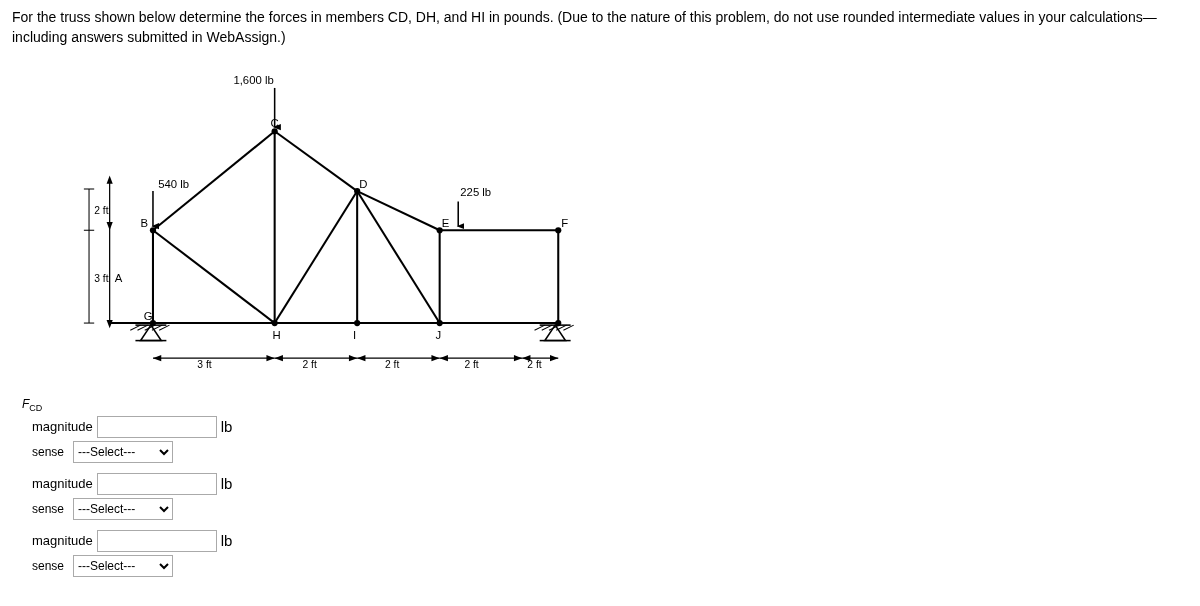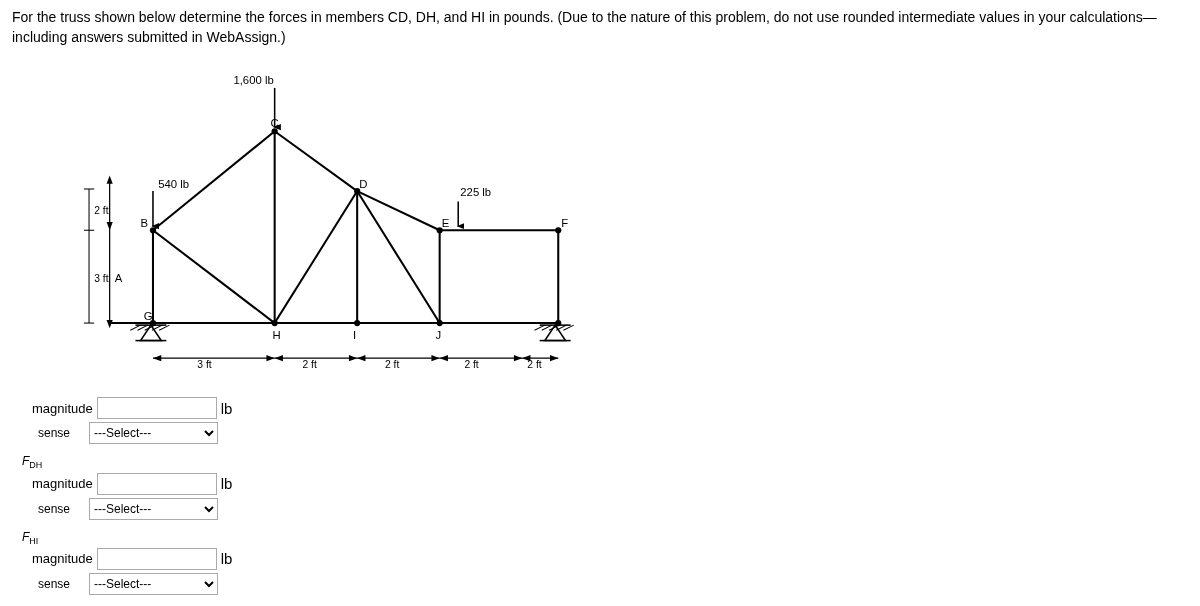--- a/index.html
+++ b/index.html
@@ -52,30 +52,30 @@
       border: 1px solid #aaa;
       padding: 2px 4px;
       font-size: 12px;
     }
     .magnitude-row .unit {
       font-size: 15px;
     }
     .sense-row {
       display: flex;
       align-items: center;
-      gap: 16px;
-      margin-left: 16px;
+      gap: 6px;
+      margin-left: 10px;
       margin-bottom: 2px;
     }
     .sense-row label {
       font-size: 12px;
       width: 35px;
     }
     .sense-row select {
-      width: 129px;
+      width: 100px;
       height: 22px;
       font-size: 12px;
       border: 1px solid #aaa;
       background: #fff;
     }
   </style>
 </head>
 <body>
 
 <div class="problem-statement">
@@ -214,58 +214,55 @@
       <marker id="arrowDown" markerWidth="8" markerHeight="8" refX="4" refY="4" orient="auto">
         <path d="M2,0 L6,0 L4,5 Z" fill="#000"></path>
       </marker>
     </defs>
   </svg>
 </div>
 
 <div class="answers-section">
 
   <div class="force-row">
+    <div class="force-label">
+      <span style="font-style:italic;">F</span><sub>CD</sub>
+    </div>
     <div class="magnitude-row">
       <span>magnitude</span>
       <input type="text" value="" style="">
       <span class="unit">lb</span>
     </div>
     <div class="sense-row">
       <label>sense</label>
       <select>
         <option>---Select---</option>
         <option>Tension</option>
         <option>Compression</option>
       </select>
     </div>
   </div>
 
   <div class="force-row">
-    <div class="force-label">
-      <span style="font-style:italic;">F</span><sub>DH</sub>
-    </div>
     <div class="magnitude-row">
       <span>magnitude</span>
       <input type="text" value="" style="">
       <span class="unit">lb</span>
     </div>
     <div class="sense-row">
       <label>sense</label>
       <select>
         <option>---Select---</option>
         <option>Tension</option>
         <option>Compression</option>
       </select>
     </div>
   </div>
 
   <div class="force-row">
-    <div class="force-label">
-      <span style="font-style:italic;">F</span><sub>HI</sub>
-    </div>
     <div class="magnitude-row">
       <span>magnitude</span>
       <input type="text" value="" style="">
       <span class="unit">lb</span>
     </div>
     <div class="sense-row">
       <label>sense</label>
       <select>
         <option>---Select---</option>
         <option>Tension</option>

